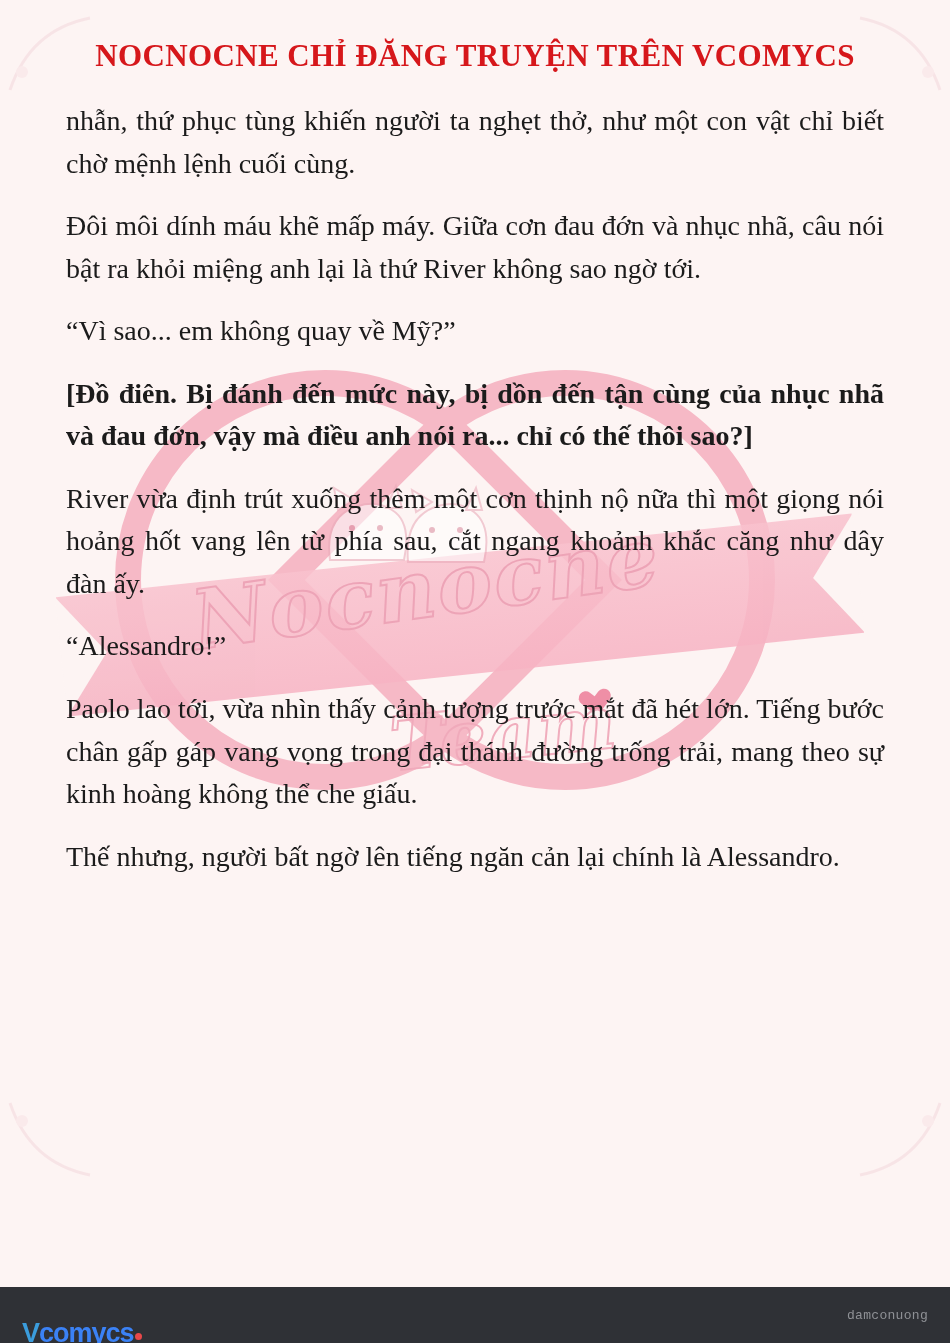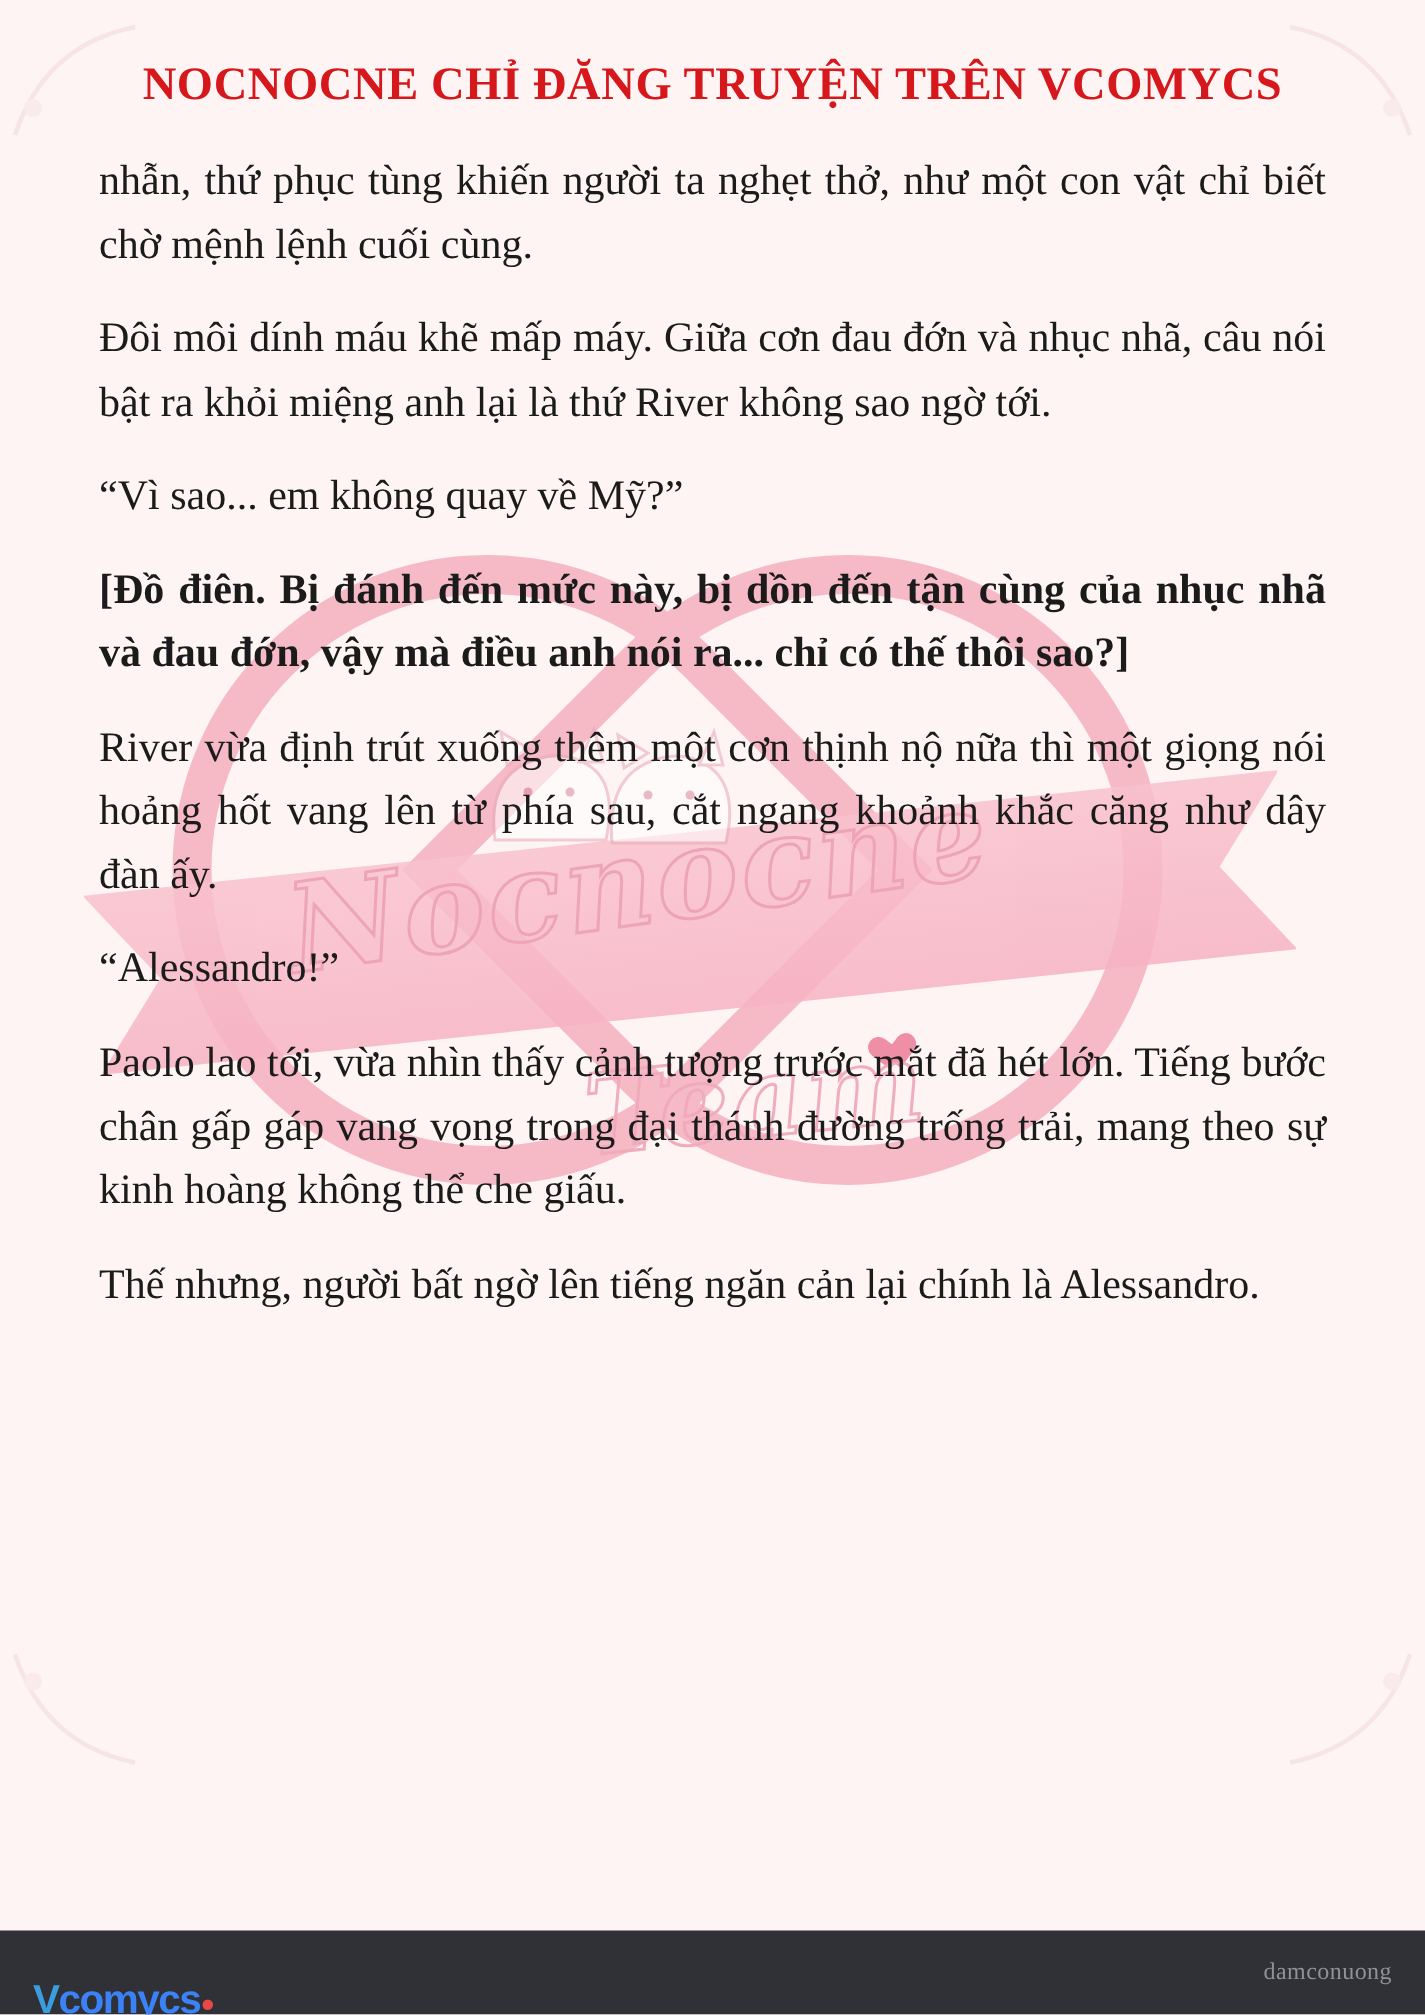--- a/index.html
+++ b/index.html
@@ -203,22 +203,22 @@
     width: 7px; height: 7px;
     background: #e8484a;
     border-radius: 50%;
     display: inline-block;
     margin: 0 1px;
     position: relative;
     top: -2px;
   }
   .footer-right {
     color: #8f9196;
-    font-family: Liberation Serif, serif;
-    font-size: 16px;
+    font-family: Liberation Mono, monospace;
+    font-size: 13px;
     letter-spacing: .3px;
   }
   .footer-strip {
     position: absolute;
     left: 0;
     bottom: 56px;
     width: 950px;
     height: 36px;
     background: #fdf4f3;
     z-index: 3;

